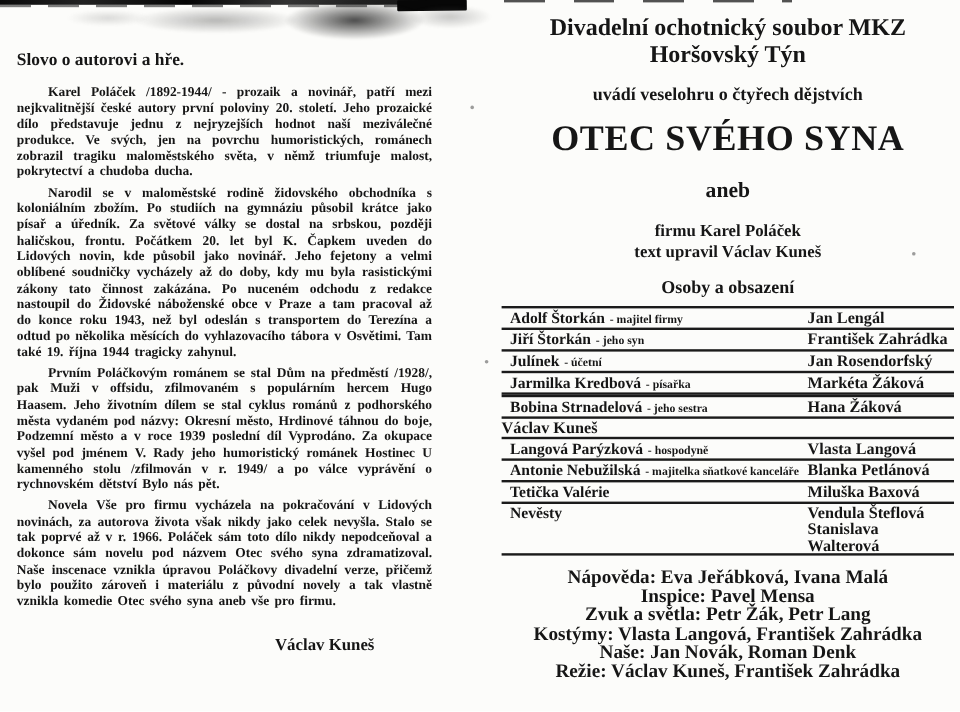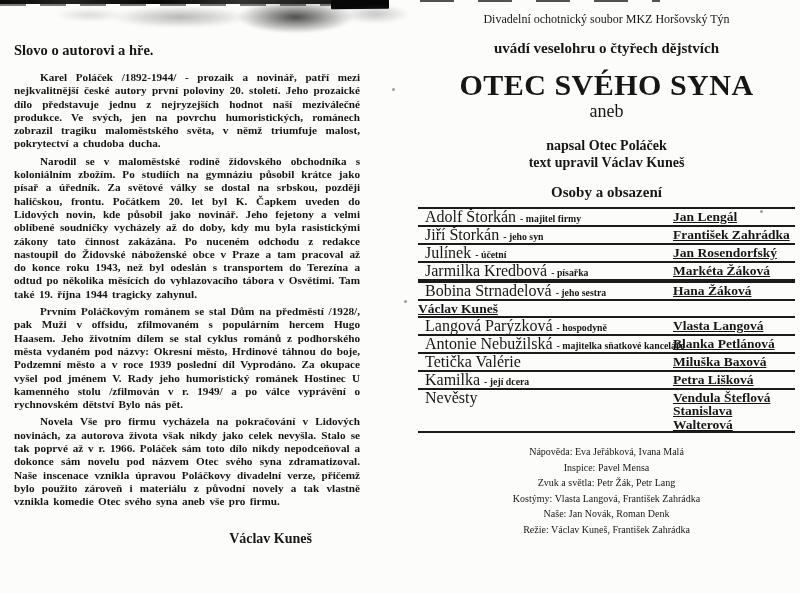--- a/index.html
+++ b/index.html
@@ -30,38 +30,38 @@
 
   
   .left-col{position:absolute;left:14px;top:42px;width:346px;}
   .author-heading{font-size:14.5px;font-weight:bold;margin:0 0 12px 0;}
   .para{font-size:11.2px;font-weight:bold;line-height:13.3px;text-align:justify;
     text-indent:26px;margin:0 0 4px 0;word-spacing:1.6px;}
   .signature{font-size:14px;font-weight:bold;text-align:right;padding-right:48px;margin-top:22px;}
 
   
   .right-col{position:absolute;left:418px;top:10px;width:377px;text-align:center;}
-  .troupe-line{font-size:12px;font-weight:normal;margin:2px 0 13px 0;text-align:center;}
+  .troupe-line{font-size:20px;font-weight:bold;margin:2px 0 13px 0;text-align:center;}
   .subtitle-line{font-size:15px;font-weight:bold;margin:0 0 11px 0;}
   .play-title{font-size:30px;font-weight:bold;letter-spacing:.5px;line-height:33px;margin:0;}
-  .conjunction{font-size:18px;font-weight:normal;line-height:21px;margin:0;}
+  .conjunction{font-size:18px;font-weight:bold;line-height:21px;margin:16px;}
   .credits{margin-top:15px;}
   .credit-line{font-size:14px;font-weight:bold;line-height:17px;}
   .cast-heading{font-size:15px;font-weight:bold;margin:13px 0 6px 0;}
 
   .cast-table{border-top:2px solid #1b1b1b;text-align:left;}
   .cast-row{display:flex;border-bottom:2px solid #1b1b1b;align-items:flex-start;}
   .role-cell{width:248px;padding:1px 0 0 7px;line-height:13px;white-space:nowrap;}
-  .role-name{font-size:16px;font-weight:normal;}
+  .role-name{font-size:13px;font-weight:bold;}
   .role-desc{font-size:9.8px;font-weight:bold;}
-  .actor-cell{flex:1;padding:1px 0 0 0;text-decoration:underline;}
+  .actor-cell{flex:1;padding:1px 0 0 0;}
   .actor-name{display:block;font-size:13.5px;font-weight:bold;line-height:13.5px;}
 
   .crew{margin-top:11px;}
-  .crew-line{font-size:10px;font-weight:normal;line-height:15.5px;}
+  .crew-line{font-size:16px;font-weight:bold;line-height:15.5px;}
 </style>
 </head>
 <body>
 
 <div class="page">
 
   <div class="top-line-left"></div>
   <div class="top-blob"></div>
   <div class="top-dashes"></div>
   <div class="smudge s1"></div>
@@ -81,21 +81,21 @@
     <div class="signature">Václav Kuneš</div>
   </div>
 
   <div class="right-col">
     <div class="troupe-line">Divadelní ochotnický soubor MKZ Horšovský Týn</div>
     <div class="subtitle-line">uvádí veselohru o čtyřech dějstvích</div>
     <div class="play-title">OTEC SVÉHO SYNA</div>
     <div class="conjunction">aneb</div>
 
     <div class="credits">
-      <div class="credit-line">napsal Otec Poláček</div>
+      <div class="credit-line">firmu Karel Poláček</div>
       <div class="credit-line">text upravil Václav Kuneš</div>
     </div>
 
     <div class="cast-heading">Osoby a obsazení</div>
 
     <div class="cast-table">
       <div class="cast-row">
         <div class="role-cell"><span class="role-name">Adolf Štorkán</span> <span class="role-desc">- majitel firmy</span></div>
         <div class="actor-cell">
             <span class="actor-name">Jan Lengál</span>
@@ -144,26 +144,20 @@
             <span class="actor-name">Blanka Petlánová</span>
           </div>
       </div>
       <div class="cast-row">
         <div class="role-cell"><span class="role-name">Tetička Valérie</span> <span class="role-desc"></span></div>
         <div class="actor-cell">
             <span class="actor-name">Miluška Baxová</span>
           </div>
       </div>
       <div class="cast-row">
-        <div class="role-cell"><span class="role-name">Kamilka</span> <span class="role-desc">- její dcera</span></div>
-        <div class="actor-cell">
-            <span class="actor-name">Petra Lišková</span>
-          </div>
-      </div>
-      <div class="cast-row">
         <div class="role-cell"><span class="role-name">Nevěsty</span> <span class="role-desc"></span></div>
         <div class="actor-cell">
             <span class="actor-name">Vendula Šteflová</span>
             <span class="actor-name">Stanislava Walterová</span>
           </div>
       </div>
     </div>
 
     <div class="crew">
       <div class="crew-line"><span>Nápověda:</span> <span>Eva Jeřábková, Ivana Malá</span></div>

